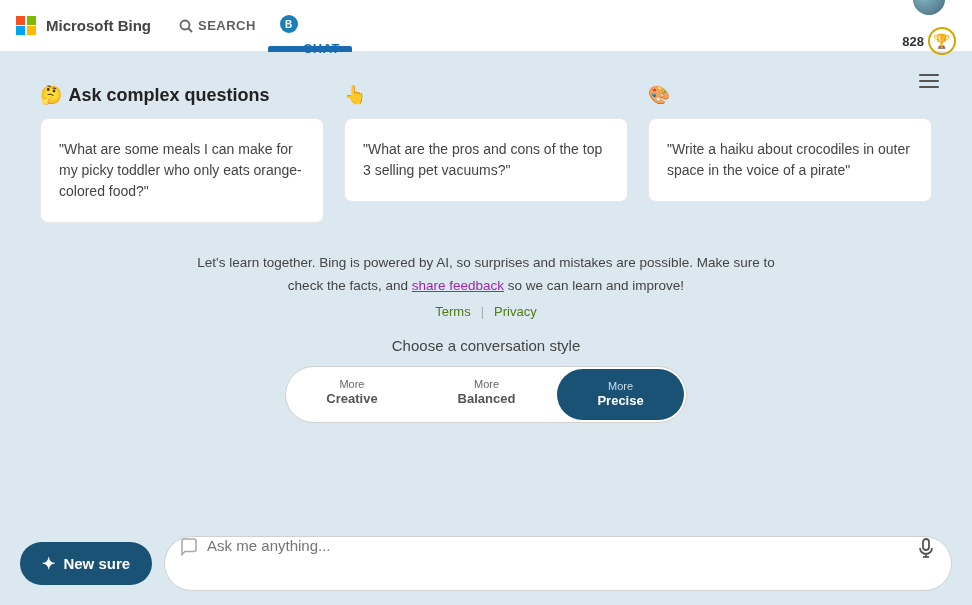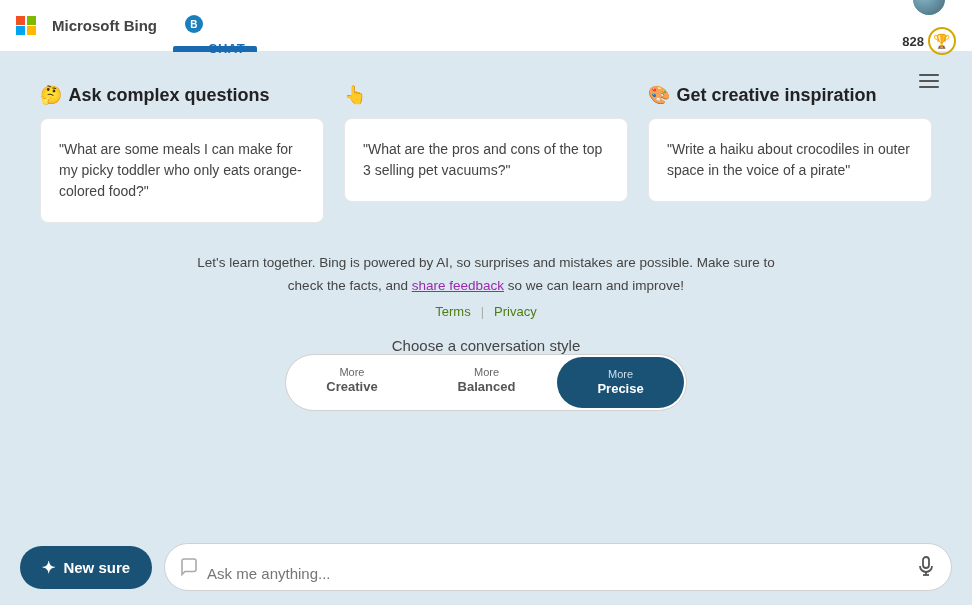--- a/index.html
+++ b/index.html
@@ -17,21 +17,21 @@
       display: flex;
       align-items: center;
       padding: 0 16px;
       height: 52px;
       border-bottom: 1px solid #e5e5e5;
       gap: 8px;
     }
     .header-logo {
       display: flex;
       align-items: center;
-      gap: 16px;
+      gap: 10px;
       margin-right: 8px;
     }
     .ms-logo {
       width: 20px;
       height: 20px;
       display: grid;
       grid-template-columns: 1fr 1fr;
       gap: 1px;
     }
     .ms-logo-r { width: 9px; height: 9px; }
@@ -185,21 +185,21 @@
     .legal-sep {
       color: #aaa;
       margin: 0 10px;
       font-size: 13px;
     }
 
     
     .conv-style-label {
       font-size: 15px;
       color: #444;
-      margin-bottom: 0;
+      margin-bottom: 12px;
     }
     .conv-style-selector {
       display: flex;
       background: #fff;
       border-radius: 30px;
       border: 1px solid #d0d0d0;
       overflow: hidden;
       margin-bottom: 24px;
     }
     .conv-style-btn {
@@ -258,23 +258,23 @@
     }
     .sparkle-icon {
       font-size: 16px;
     }
     .chat-input-wrap {
       flex: 1;
       background: #fff;
       border-radius: 28px;
       border: 1px solid #d0d0d0;
       display: flex;
-      align-items: flex-end;
-      padding: 8px 14px;
-      height: 48px;
+      align-items: flex-start;
+      padding: 0 14px;
+      height: 55px;
       gap: 8px;
     }
     .chat-bubble-icon {
       color: #888;
       font-size: 18px;
     }
     .chat-input {
       flex: 1;
       border: none;
       outline: none;
@@ -296,20 +296,27 @@
     <div class="ms-logo">
       <div class="ms-logo-r" style="background:#f25022;"></div>
       <div class="ms-logo-r" style="background:#7fba00;"></div>
       <div class="ms-logo-r" style="background:#00a4ef;"></div>
       <div class="ms-logo-r" style="background:#ffb900;"></div>
     </div>
     <span style="font-size:15px;font-weight:600;color:#444;">Microsoft Bing</span>
   </div>
 
   <nav style="display:flex;align-items:stretch;height:52px;">
+    <a class="nav-item">
+      <svg width="14" height="14" viewBox="0 0 14 14" fill="none" stroke="#666" stroke-width="1.8">
+          <circle cx="6" cy="6" r="4.5"></circle>
+          <line x1="9.5" y1="9.5" x2="13" y2="13"></line>
+        </svg>
+      <span>SEARCH</span>
+    </a>
     <a class="nav-item active" style="position:relative;">
       <div style="width:18px;height:18px;border-radius:50%;background:#1a7fba;display:flex;align-items:center;justify-content:center;">
         <span style="color:#fff;font-size:10px;font-weight:700;">B</span>
       </div>
       <span style="font-weight:700;margin-top:48px;">CHAT</span>
       <div style="position:absolute;bottom:0;left:0;right:0;height:3px;background:#1a6ab1;border-radius:2px 2px 0 0;"></div>
     </a>
   </nav>
 
   <div class="spacer"></div>
@@ -352,21 +359,20 @@
         <span>👆</span>
       </div>
       <div class="feature-card">
         <span>"What are the pros and cons of the top 3 selling pet vacuums?"</span>
       </div>
     </div>
 
     <div class="feature-col">
       <div class="feature-title">
         <span>🎨</span>
-        <span>Get creative inspiration</span>
       </div>
       <div class="feature-card">
         <span>"Write a haiku about crocodiles in outer space in the voice of a pirate"</span>
       </div>
     </div>
   </div>
 
   <div class="disclaimer">
     <span>Let's learn together. Bing is powered by AI, so surprises and mistakes are possible. Make sure to</span><br>
     <span>check the facts, and </span><span class="link">share feedback</span><span> so we can learn and improve!</span>

